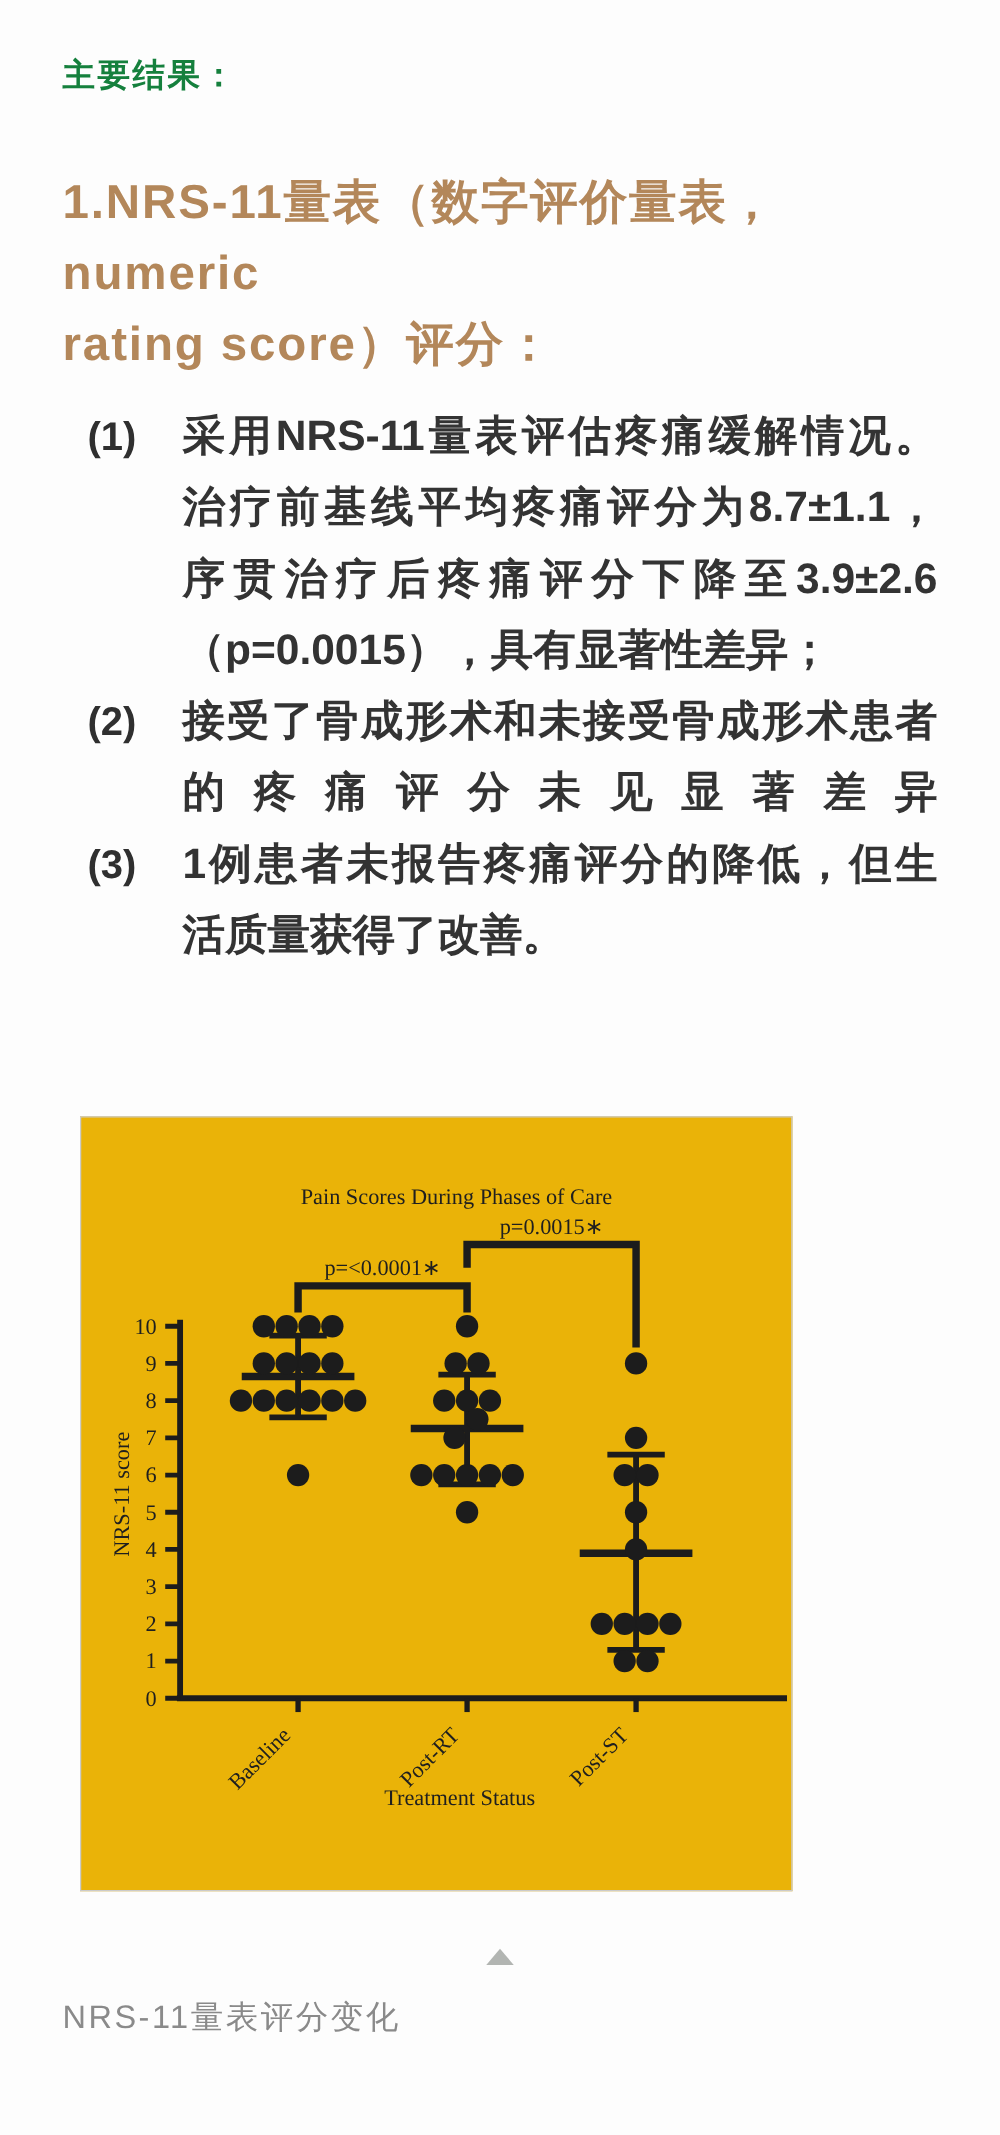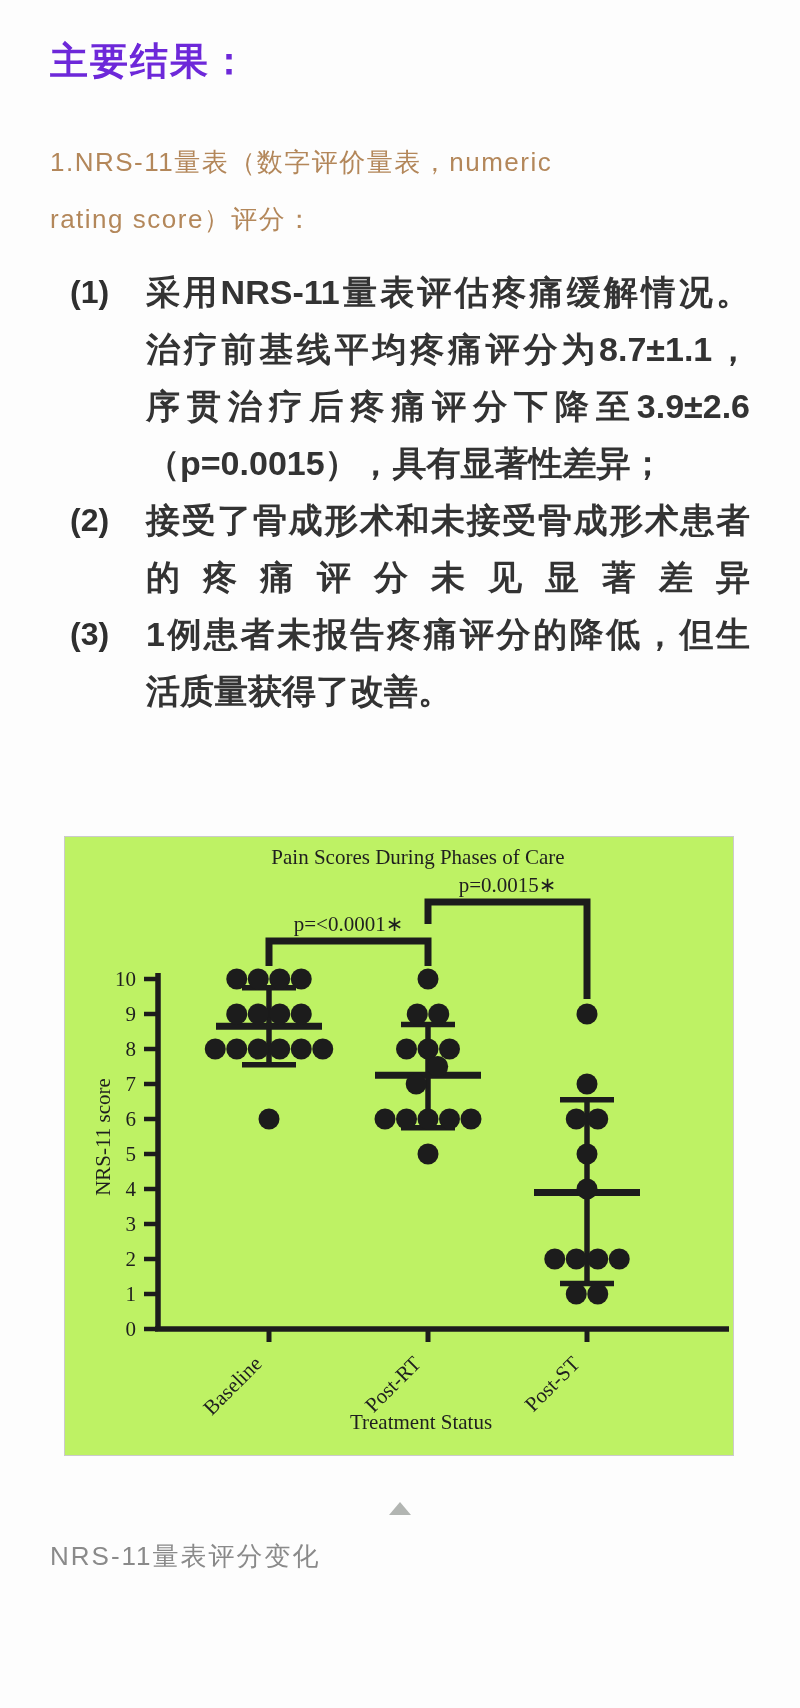--- a/index.html
+++ b/index.html
@@ -8,52 +8,52 @@
     height:1708px;
     background:#fdfdfd;
     font-family:"Liberation Sans", sans-serif;
     overflow:hidden;
   }
   .content{ padding:34px 50px 0; }
 
   .h1{
     font-family:"Liberation Serif", serif;
     font-weight:bold;
-    font-size:38px;
+    font-size:26px;
     line-height:54px;
-    color:#6d28d9;
+    color:#15803d;
     letter-spacing:2px;
   }
   .h2{
     margin-top:46px;
-    font-size:26px;
-    font-weight:normal;
+    font-size:38px;
+    font-weight:bold;
     color:#b3875a;
     line-height:57px;
     letter-spacing:1.5px;
   }
 
   .list{ margin-top:16px; color:#333333; }
   .item{
     position:relative;
     padding-left:96px;
     font-size:34px;
     line-height:57px;
   }
   .num{
     position:absolute; left:20px; top:0;
     font-weight:bold; font-size:32px; line-height:57px; color:#2f2f2f;
   }
   .line{ text-align:justify; text-align-last:justify;font-weight:bold; }
   .line.last{ text-align-last:left; }
 
   .figure{
-    width:670px; height:620px;
+    width:570px; height:620px;
     border:1px solid #cbcbcb;
-    background:#bef264;
+    background:#eab308;
     margin:116px 0 0 14px;
     text-align:right;
   }
   .figure svg{ display:block; width:100%; height:100%; }
 
   .ct{ font:21px "Liberation Serif", serif; fill:#1f1f1f; }
   .yl{ font:21px "Liberation Serif", serif; fill:#1f1f1f; }
   .al{ font:21px "Liberation Serif", serif; fill:#1f1f1f; }
   .ax,.tick{ stroke:#1c1c1c; }
   .err{ stroke:#1c1c1c; }

